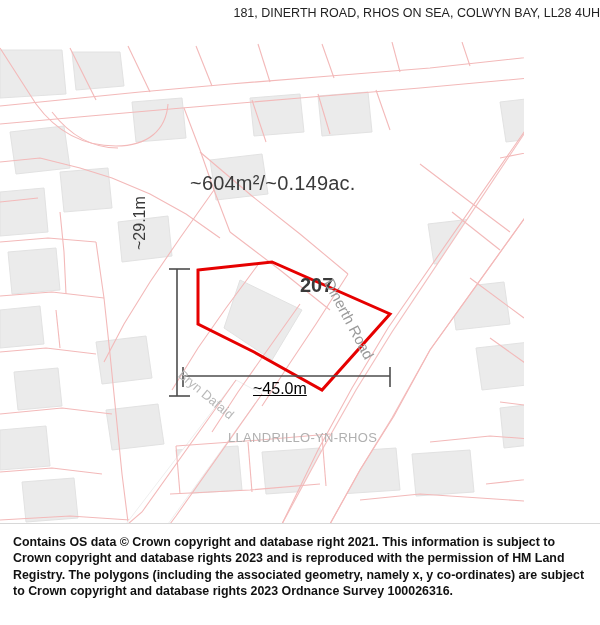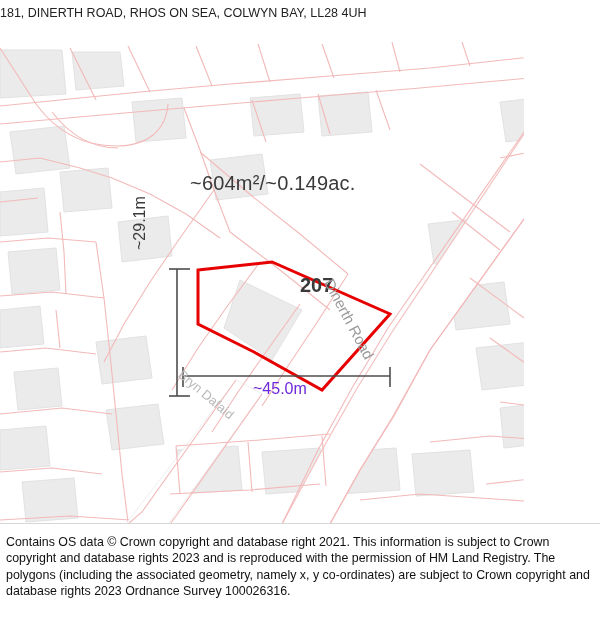--- a/index.html
+++ b/index.html
@@ -10,21 +10,21 @@
   body {
     width: 600px;
     height: 625px;
     font-family: "Liberation Sans", sans-serif;
     color: #000000;
     overflow: hidden;
     position: relative;
   }
   .header {
     padding-top: 5px;
-    text-align: left;
+    text-align: right;
   }
   .header .title {
     font-size: 12.5px;
     line-height: 16px;
     color: #222;
   }
   .header .subtitle {
     font-size: 12.5px;
     line-height: 16px;
     color: #222;
@@ -59,21 +59,22 @@
     left: 300px;
     top: 232px;
     font-size: 20px;
     font-weight: bold;
     color: #3a3a3a;
   }
   .width-label {
     left: 253px;
     top: 338px;
     font-size: 16px;
-    color: #6d28d9;
+    color: #000000;
+    text-decoration: underline;
   }
   .height-label {
     left: 131px;
     top: 208px;
     font-size: 16px;
     color: #3a3a3a;
     transform: rotate(-90deg);
     transform-origin: left top;
   }
   .road-label {
@@ -97,25 +98,26 @@
     top: 388px;
     font-size: 13px;
     color: #b0b0b0;
     letter-spacing: 0.3px;
   }
   .footer {
     position: absolute;
     top: 528px;
     left: 0;
     width: 600px;
-    padding: 6px 6px 0 6px;
+    padding: 6px 6px 0 13px;
     box-sizing: border-box;
     font-size: 12.4px;
     line-height: 16.3px;
     color: #111;
+    font-weight: bold;
   }
   .footer-rule {
     position: absolute;
     top: 523px;
     left: 0;
     width: 600px;
     height: 1px;
     background: #d8d8d8;
   }
 </style>
@@ -248,16 +250,17 @@
     <line x1="183" y1="325" x2="183" y2="345" stroke="#4d4d4d" stroke-width="1.6"></line>
     <line x1="390" y1="325" x2="390" y2="345" stroke="#4d4d4d" stroke-width="1.6"></line>
   </svg>
 
   <div class="map-label area-label">~604m²/~0.149ac.</div>
   <div class="map-label plot-number">207</div>
   <div class="map-label width-label">~45.0m</div>
   <div class="map-label height-label">~29.1m</div>
   <div class="map-label road-label">Dinerth Road</div>
   <div class="map-label road-label-2">Bryn Dafaid</div>
+  <div class="map-label place-label">LLANDRILLO-YN-RHOS</div>
 </div>
 
 <div class="footer-rule"></div>
 <div class="footer">Contains OS data © Crown copyright and database right 2021. This information is subject to Crown copyright and database rights 2023 and is reproduced with the permission of HM Land Registry. The polygons (including the associated geometry, namely x, y co-ordinates) are subject to Crown copyright and database rights 2023 Ordnance Survey 100026316.</div>
 
 </body></html>

